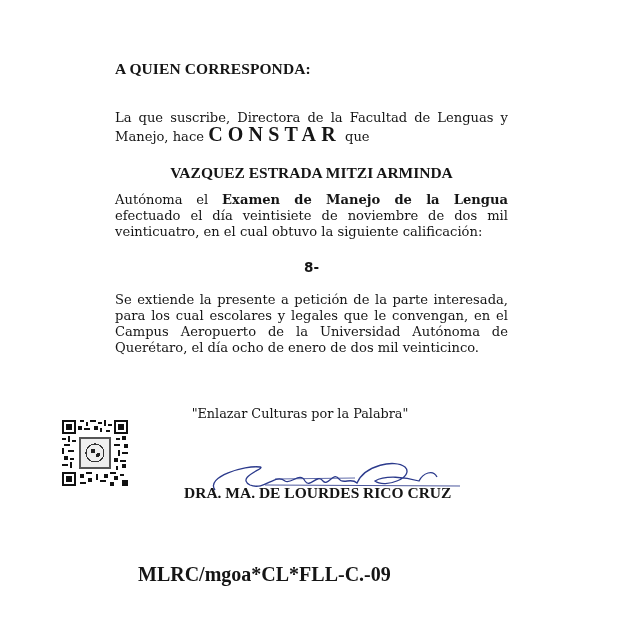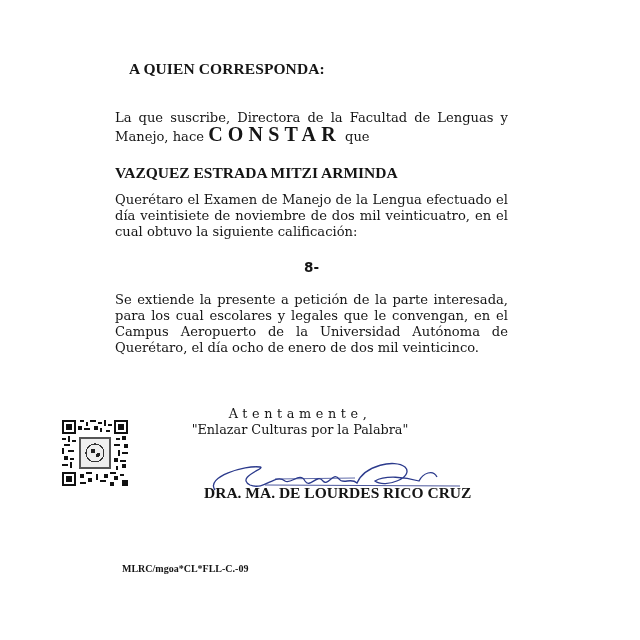--- a/index.html
+++ b/index.html
@@ -1,53 +1,52 @@
 <!DOCTYPE html>
 <html><head>
   <meta charset="utf-8">
   <style>
     html, body { margin: 0; padding: 0; }
     body {
       width: 640px; height: 640px; background: #ffffff; position: relative; overflow: hidden;
       font-family: "DejaVu Serif", serif; color: #151515;
     }
     .abs { position: absolute; }
-    .salutation { left: 129px; top: 60px; font-family: "Liberation Serif", serif; font-weight: bold; font-size: 15.5px; letter-spacing: 0.1px; }
+    .salutation { left: 115px; top: 60px; font-family: "Liberation Serif", serif; font-weight: bold; font-size: 15.5px; letter-spacing: 0.1px; }
     .para { left: 115px; width: 393px; font-size: 13.1px; line-height: 16px; text-align: justify; }
     .para1 { top: 110px; }
     .constar { font-weight: bold; letter-spacing: 5.2px; font-family: "Liberation Serif", serif; font-size: 20px; }
-    .name { left: 115px; width: 393px; top: 164px; text-align: left; font-family: "Liberation Serif", serif; font-weight: bold; font-size: 15.5px; }
+    .name { left: 115px; width: 393px; top: 164px; text-align: center; font-family: "Liberation Serif", serif; font-weight: bold; font-size: 15.5px; }
     .para2 { top: 192px; }
-    .para2 b { font-weight: normal; }
+    .para2 b { font-weight: bold; }
     .grade { left: 115px; width: 393px; top: 259px; text-align: center; font-weight: bold; font-size: 13.5px; font-family: "DejaVu Sans", sans-serif; }
     .para3 { top: 292px; }
     .closing { left: 180px; width: 240px; top: 406px; text-align: center; font-size: 12.8px; line-height: 16px; }
     .closing .atte { letter-spacing: 4.6px; }
     .qr { left: 62px; top: 420px; width: 66px; height: 66px; }
     .signature { left: 205px; top: 455px; width: 260px; height: 40px; }
-    .signer { left: 184px; top: 484px; font-family: "Liberation Serif", serif; font-weight: bold; font-size: 15.5px; white-space: nowrap; margin-left: 20px; }
-    .ref { left: 122px; top: 563px; font-family: "Liberation Serif", serif; font-weight: bold; font-size: 10px; }
+    .signer { left: 184px; top: 484px; font-family: "Liberation Serif", serif; font-weight: bold; font-size: 15.5px; white-space: nowrap; }
+    .ref { left: 138px; top: 563px; font-family: "Liberation Serif", serif; font-weight: bold; font-size: 20px; }
   </style>
 </head>
 <body>
 
 <div class="abs salutation">A QUIEN CORRESPONDA:</div>
 
 <div class="abs para para1"><span>La que suscribe, Directora de la Facultad de Lenguas y Manejo, hace </span><span class="constar">CONSTAR</span><span> que</span></div>
 
 <div class="abs name">VAZQUEZ ESTRADA MITZI ARMINDA</div>
 
-<div class="abs para para2"><span>Querétaro el </span><b>Examen de Manejo de la Lengua</b><span> efectuado el día veintisiete de noviembre de dos mil veinticuatro, en el cual obtuvo la siguiente calificación:</span></div>
+<div class="abs para para2"><span>Autónoma el </span><b>Examen de Manejo de la Lengua</b><span> efectuado el día veintisiete de noviembre de dos mil veinticuatro, en el cual obtuvo la siguiente calificación:</span></div>
 
 <div class="abs grade">8-</div>
 
 <div class="abs para para3">Se extiende la presente a petición de la parte interesada, para los cual escolares y legales que le convengan, en el Campus Aeropuerto de la Universidad Autónoma de Querétaro, el día ocho de enero de dos mil veinticinco.</div>
 
 <div class="abs closing">
-  <div class="atte">Atentamente,</div>
   <div>"Enlazar Culturas por la Palabra"</div>
 </div>
 
 <div class="abs qr">
   <svg width="66" height="66" viewBox="0 0 33 33" shape-rendering="crispEdges">
     <rect x="0" y="0" width="33" height="33" fill="#fff"></rect>
 
     <g fill="#111">
       <rect x="0" y="0" width="7" height="7"></rect>
         <rect x="26" y="0" width="7" height="7"></rect>

